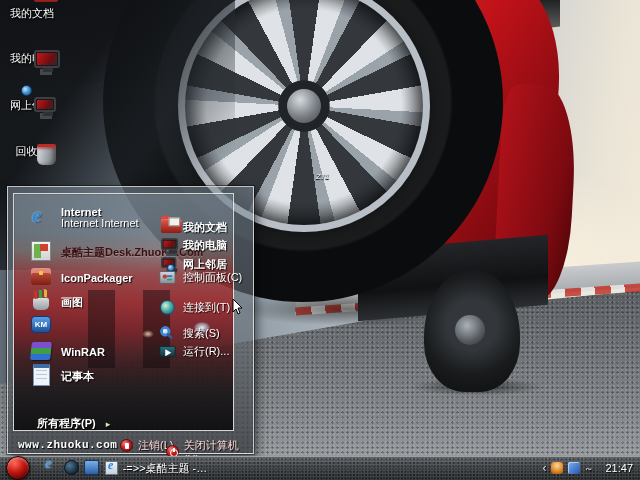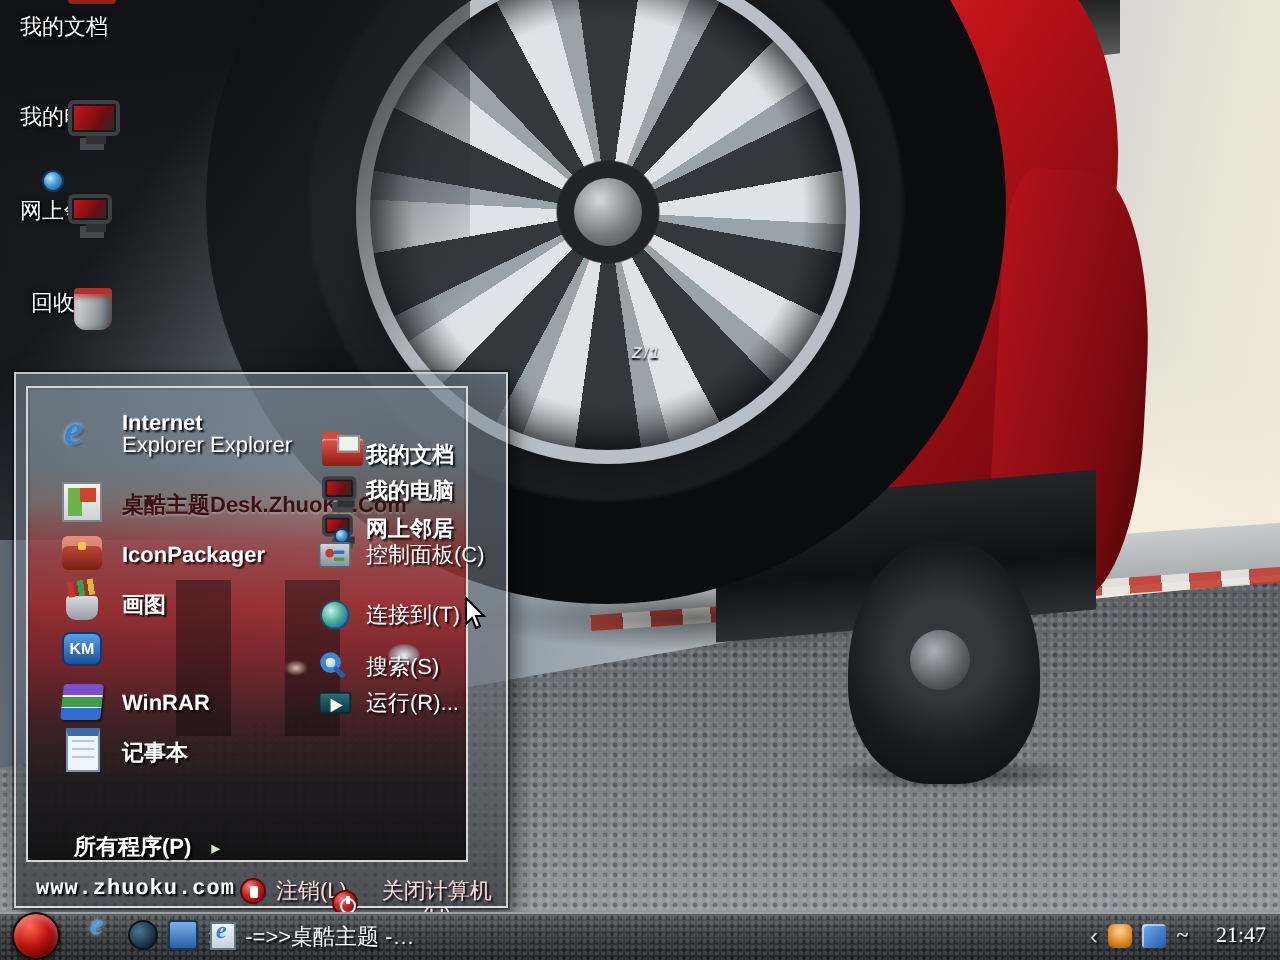--- a/index.html
+++ b/index.html
@@ -150,21 +150,21 @@
   .mi{position:absolute;display:flex;align-items:center;gap:7px;height:24px;}
   .mi .t{font-size:11px;color:#fff;text-shadow:1px 1px 1px rgba(0,0,0,.9);white-space:nowrap;}
   .mi .t.b{font-weight:bold;}
   .mi .t.dark{color:#3c1012;font-weight:bold;text-shadow:0 1px 1px rgba(255,255,255,.25);}
   .ic24{position:relative;width:24px;height:24px;flex:0 0 24px;}
   .ic18{position:relative;width:18px;height:18px;flex:0 0 18px;transform:scale(.86);}
   .two .tt{display:flex;flex-direction:column;line-height:11px;}
   .allprog{position:absolute;left:23px;top:222px;display:flex;align-items:center;gap:10px;}
   .allprog .t{font-size:11px;font-weight:bold;color:#fff;text-shadow:1px 1px 1px #000;}
   .allprog .arr{color:#cfe9b8;font-size:9px;text-shadow:1px 1px 1px #000;}
-  .menu-footer{position:absolute;left:0;right:0;top:250px;height:18px;text-align:center;}
+  .menu-footer{position:absolute;left:0;right:0;top:250px;height:18px;}
   .site{position:absolute;left:10px;top:2px;font:bold 11px "Liberation Mono",monospace;color:#fff;
         text-shadow:1px 1px 1px #000;letter-spacing:.5px;}
   .fbtn{position:absolute;top:1px;display:flex;align-items:center;gap:5px;}
   .fbtn .t{font-size:11px;color:#ffd9d9;text-shadow:1px 1px 1px #000;}
   .fbtn .ic13{position:relative;width:13px;height:13px;}
 
   
   .taskbar{left:0;bottom:0;width:640px;height:24px;border-top:1px solid #9aa0a4;
         background-image:radial-gradient(rgba(255,255,255,.10) 1px,transparent 1.3px),
                          radial-gradient(rgba(0,0,0,.3) 1px,transparent 1.3px),
@@ -185,21 +185,21 @@
         border:1px solid #6a7684;}
   .taskbtn .ti::before{content:"e";position:absolute;left:2px;top:-4px;
         font:bold italic 12px "Liberation Serif",serif;color:#2e86d8;}
   .taskbtn .tt{font-size:11px;color:#fff;text-shadow:1px 1px 1px #000;white-space:nowrap;
         overflow:hidden;text-overflow:ellipsis;}
   .tray{position:absolute;right:4px;bottom:0;height:24px;display:flex;align-items:center;gap:5px;}
   .tray .ti{position:relative;width:12px;height:12px;}
   .t-person{border-radius:3px;background:radial-gradient(circle at 50% 30%,#ffd9a0,#e08a28 55%,#9a5410);}
   .t-puzzle{border-radius:2px;background:linear-gradient(135deg,#7ab0f0,#2456b0);box-shadow:inset 1px 1px 0 rgba(255,255,255,.5);}
   .t-swoosh{width:12px;color:#d8dadc;font:bold italic 11px "Liberation Serif",serif;text-shadow:1px 1px 1px #000;}
-  .clock{font-size:11px;color:#fff;text-shadow:1px 1px 1px #000;margin-left:3px;padding-right:3px;font-family:Liberation Serif, serif;}
+  .clock{font-size:11px;color:#fff;text-shadow:1px 1px 1px #000;margin-left:3px;padding-right:3px;}
 
   .cursor{left:232px;top:298px;width:12px;height:18px;}
 </style>
 </head>
 <body>
 
 <div id="stage">
 
   <div class="abs sky"></div>
   <div class="abs glow"></div>
@@ -244,21 +244,21 @@
       <div class="menu-stripes"></div>
       <div class="headlight"></div>
       <div class="headlight2"></div>
 
       <div class="mi two" style="left:16px;top:12px">
         <span class="ic24">
             <span class="i-ie"></span>
           </span>
         <span class="tt">
           <span class="t b">Internet</span>
-          <span class="t">Explorer Explorer</span>
+          <span class="t">Internet Internet</span>
         </span>
       </div>
       <div class="mi" style="left:16px;top:46px">
         <span class="ic24">
             <span class="i-zk"></span>
           </span>
         <span class="t dark">桌酷主题Desk.ZhuoKu.Com</span>
       </div>
       <div class="mi" style="left:16px;top:96px">
         <span class="ic24">

